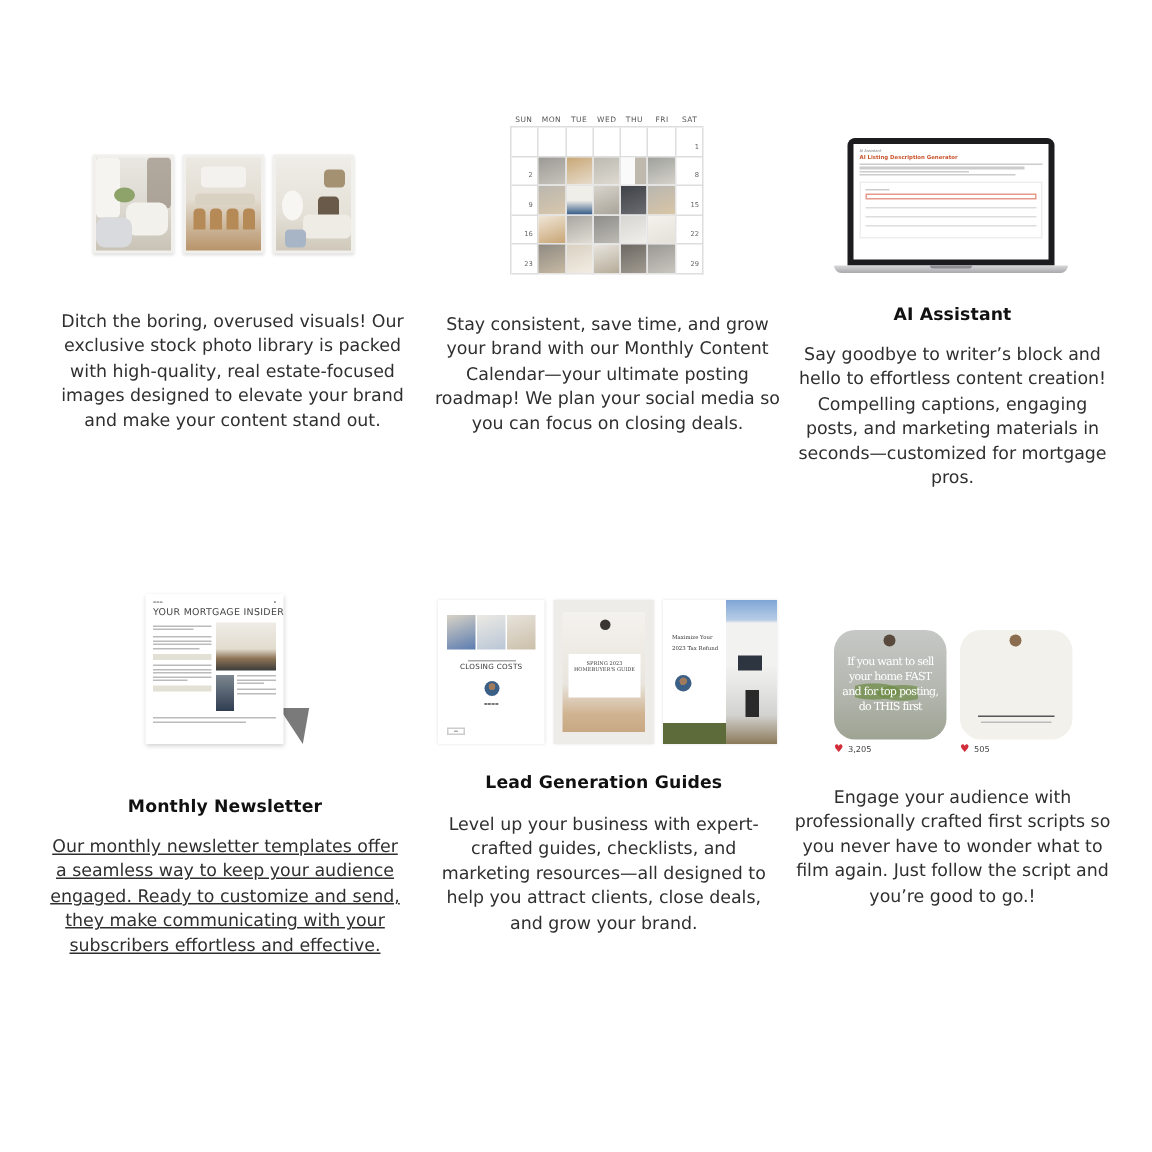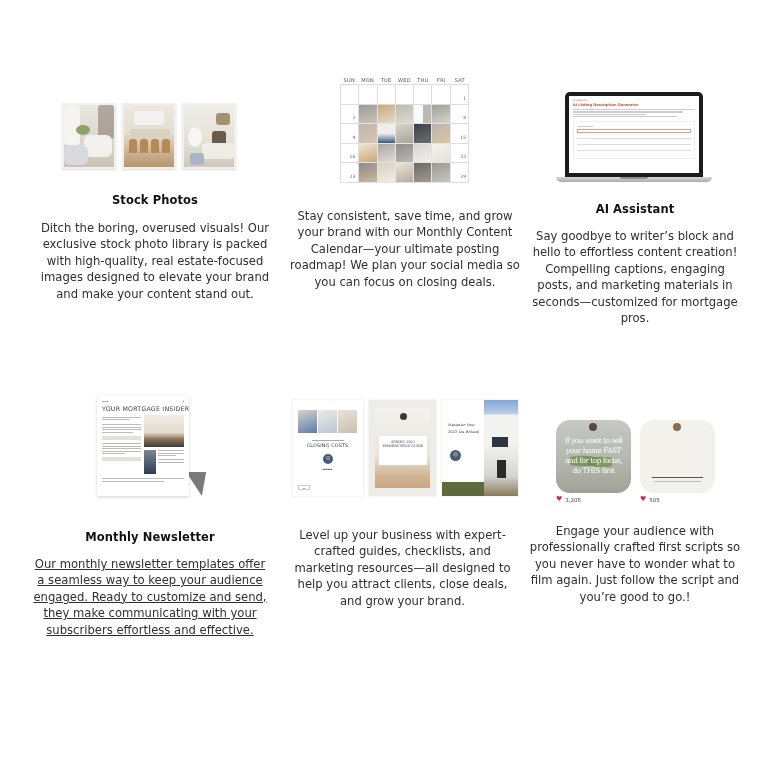--- a/index.html
+++ b/index.html
@@ -123,21 +123,20 @@
         <div class="blob" style="left:32px;top:8px;width:14px;height:12px;background:#a39172;"></div>
         <div class="blob" style="left:4px;top:22px;width:14px;height:20px;background:#f7f6f3;border-radius:50%;"></div>
         <div class="blob" style="left:28px;top:26px;width:14px;height:16px;background:#6a5a4a;border-radius:3px;"></div>
         <div class="blob" style="left:18px;top:38px;width:32px;height:16px;background:#efece6;border-radius:4px;"></div>
         <div class="blob" style="left:6px;top:48px;width:14px;height:12px;background:#a7b5c6;border-radius:3px;"></div>
       </div>
     </div>
   </div>
 </div>
 <div class="card" style="left:40px; top:193px; width:230px;">
-  <div class="card-title">Stock Photos</div>
   <div class="card-desc" style="margin-top:13px;">Ditch the boring, overused visuals! Our exclusive stock photo library is packed with high-quality, real estate-focused images designed to elevate your brand and make your content stand out.</div>
 </div>
 
 <div class="calendar">
   <div class="cal-head">
     <span>SUN</span>
     <span>MON</span>
     <span>TUE</span>
     <span>WED</span>
     <span>THU</span>
@@ -302,27 +301,28 @@
   <div class="g3-left">
     <div class="g3-title" style="width:32px;">Maximize Your 2023 Tax Refund</div>
     <div class="g3-avatar"></div>
     <div class="g3-green"></div>
   </div>
   <div class="g3-right"></div>
   <div class="g3-window"></div>
   <div class="g3-door"></div>
 </div>
 <div class="card" style="left:285px; top:514px; width:235px;">
+  <div class="card-title">Lead Generation Guides</div>
   <div class="card-desc" style="margin-top:13px;">Level up your business with expert-crafted guides, checklists, and marketing resources—all designed to help you attract clients, close deals, and grow your brand.</div>
 </div>
 
 <div class="vid v1">
   <div class="v-avatar"></div>
   <div class="v1-plant"></div>
-  <div class="v1-text">If you want to sell your home FAST and for top focus, do THIS first</div>
+  <div class="v1-text">If you want to sell your home FAST and for top posting, do THIS first</div>
 </div>
 <div class="likes" style="left:556px;">
   <span class="heart">♥</span>
   <span>3,205</span>
 </div>
 <div class="vid v2">
   <div class="v-avatar"></div>
   <div class="v2-rule"></div>
   <div class="v2-small"></div>
 </div>

